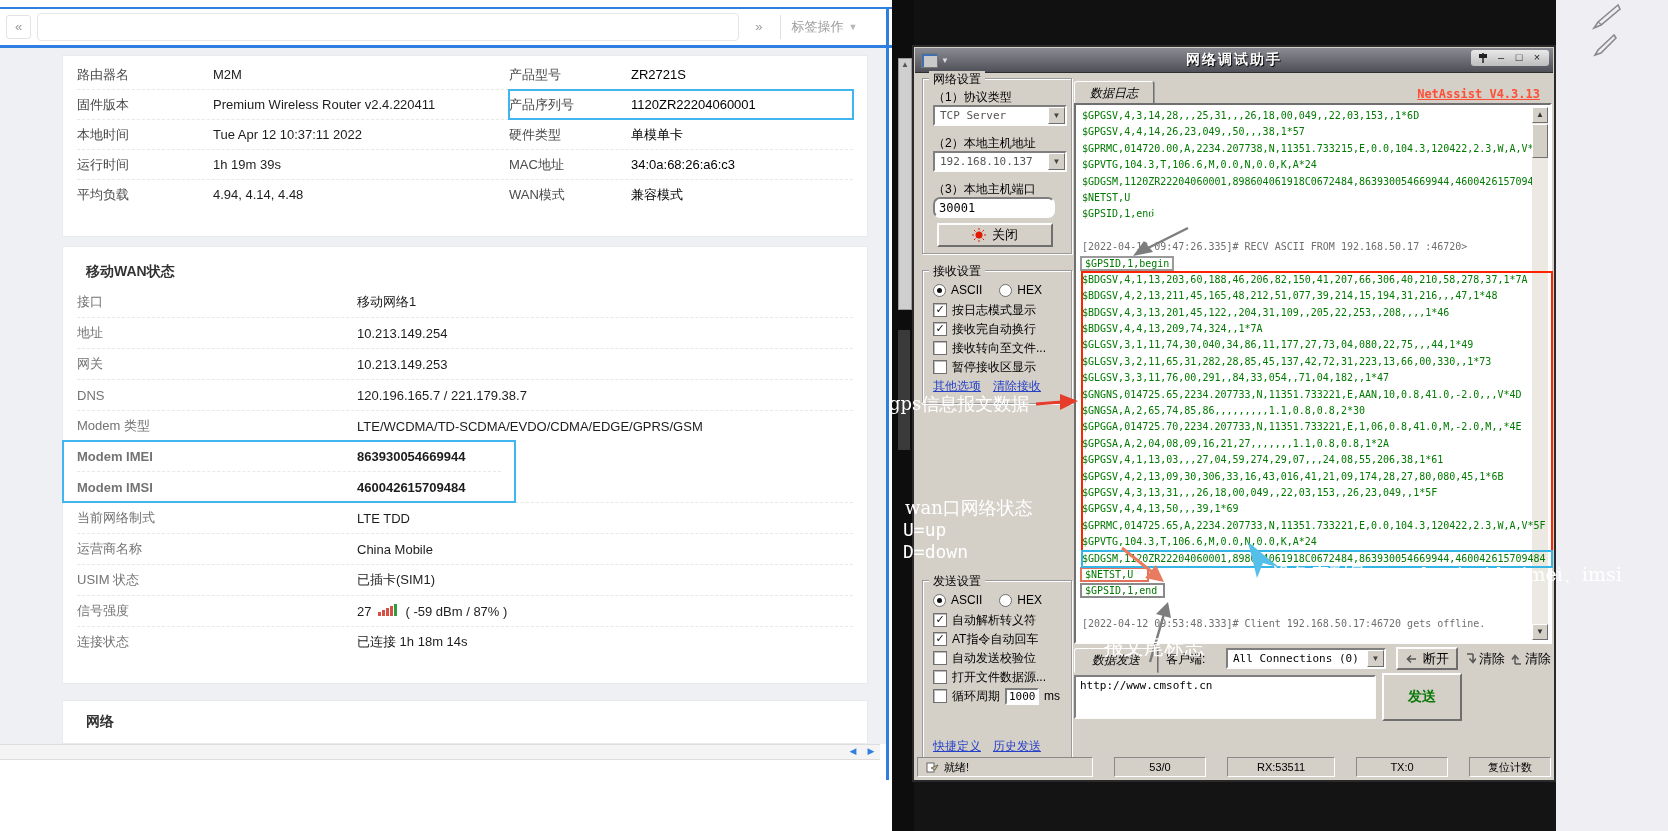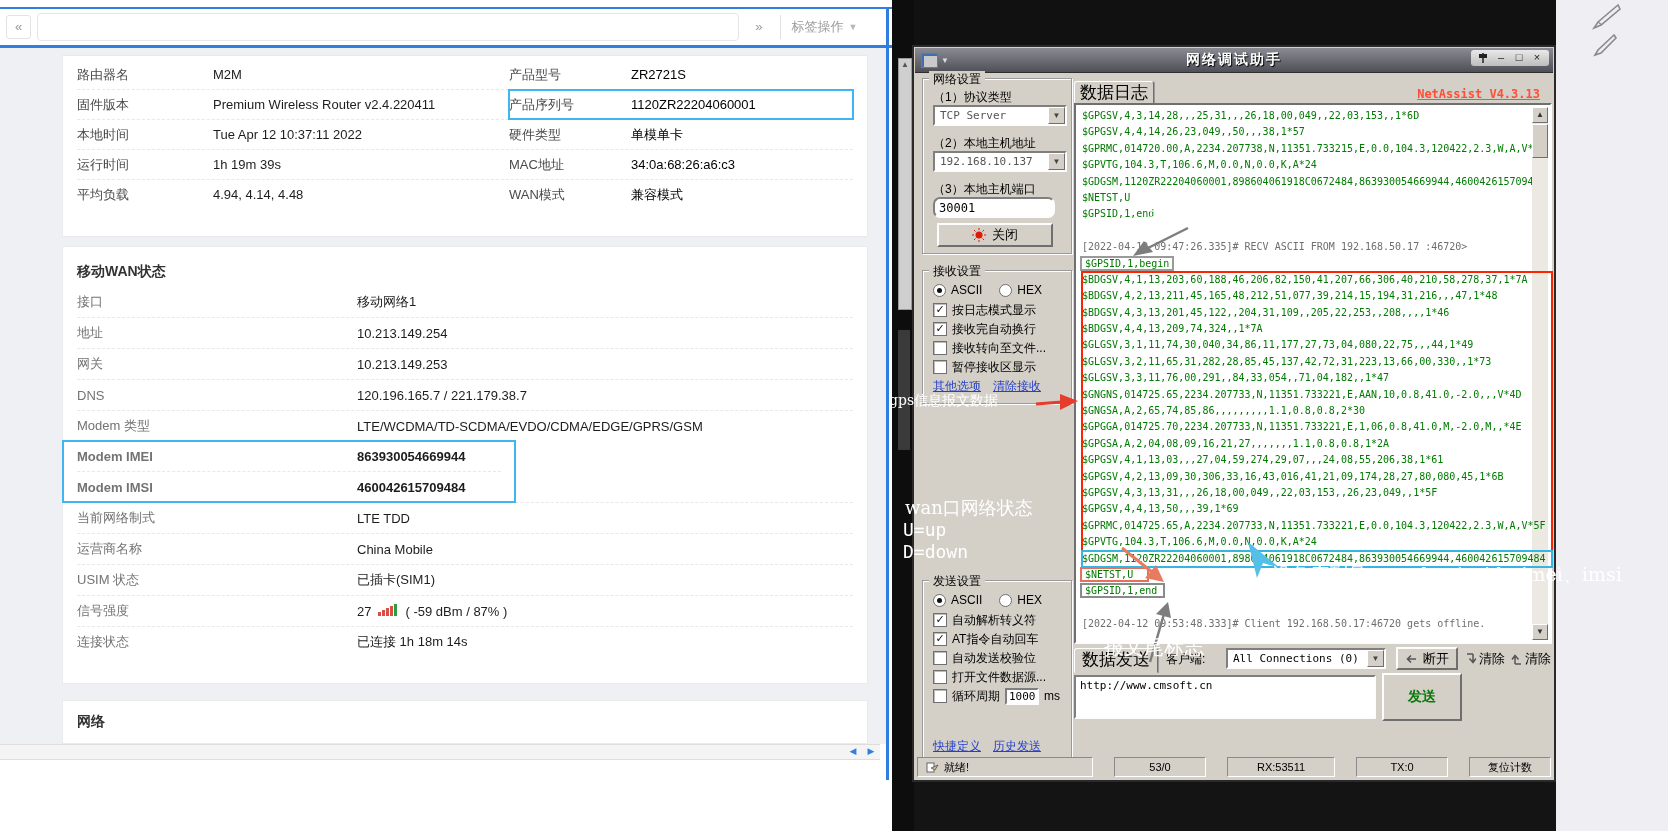--- a/index.html
+++ b/index.html
@@ -17,21 +17,21 @@
   #b-fwd{margin-left:8px;border:none;}
   #b-sep{width:1px;height:24px;background:#e0e0e0;margin:0 10px;}
   #b-tabmenu{color:#9b9b9b;font-size:13px;display:flex;align-items:center;gap:5px;}
   #b-tabmenu .caret{font-size:9px;color:#b5b5b5;}
   #b-page{position:absolute;left:0;top:48px;width:889px;height:696px;background:#eef0f3;overflow:hidden;}
   #b-blueedge{position:absolute;left:886px;top:7px;width:3px;height:773px;background:#2e7fe0;}
   .card{position:absolute;left:62px;width:806px;background:#fff;border:1px solid #e9eaec;box-sizing:border-box;}
   #card1{top:7px;height:182px;padding:4px 0;}
   #card2{top:198px;height:438px;padding:4px 0;}
   #card3{top:652px;height:44px;}
-  .card-h{font-size:14px;color:#333;padding:12px 0 6px 14px;font-weight:bold;font-weight:600;}
+  .card-h{font-size:14px;color:#333;padding:12px 0 6px 23px;font-weight:bold;font-weight:600;}
   .info-row{display:flex;align-items:center;height:29px;margin:0 14px;border-top:1px dashed #e6e8eb;
             font-size:13px;}
   .info-row:first-child{border-top:none;}
   .info-row .lbl{width:136px;color:#4a4a4a;}
   .info-row .val{width:296px;color:#1d1d1d;}
   .info-row .pair{flex:1;display:flex;align-items:center;height:100%;}
   .info-row .pair .lbl{width:122px;}
   .info-row .pair.hl{outline:2px solid #41b4f2;outline-offset:-1px;}
   .s-row{display:flex;align-items:center;height:30px;margin:0 14px;border-top:1px dashed #e6e8eb;font-size:13px;}
   .s-row .lbl{width:280px;color:#737373;}
@@ -83,21 +83,21 @@
   .btn3d{background:#d4d0c8;border:2px solid;border-color:#fdfdfd #6f6f6f #6f6f6f #fdfdfd;
          display:flex;align-items:center;justify-content:center;gap:6px;box-sizing:border-box;font-size:13px;}
   .ck-row{position:absolute;left:10px;display:flex;align-items:center;gap:5px;font-size:12px;height:14px;}
   .ckbox{width:12px;height:12px;background:#fff;border:1px solid #6f6f6f;box-shadow:inset 1px 1px 0 #bbb;
          font-size:11px;line-height:11px;text-align:center;font-weight:bold;color:#111;}
   .radio{width:11px;height:11px;border-radius:50%;background:#fff;border:1px solid #6f6f6f;position:relative;}
   .radio.on::after{content:"";position:absolute;left:3px;top:3px;width:5px;height:5px;border-radius:50%;background:#111;}
   .blink{color:#2742c8;text-decoration:underline;font-size:12px;}
   
   .tab{position:absolute;height:23px;background:#d4d0c8;border:1px solid;border-color:#fff #6f6f6f transparent #fff;
-       border-radius:3px 3px 0 0;text-align:center;line-height:22px;font-size:17px;box-shadow:1px 0 0 #9a9a9a;}
+       border-radius:3px 3px 0 0;text-align:center;line-height:22px;font-size:12px;box-shadow:1px 0 0 #9a9a9a;font-style:italic;}
   #na-version{position:absolute;right:14px;top:40px;color:#ff4e36;font-weight:bold;text-decoration:underline;
               font-family:"DejaVu Sans Mono",monospace;font-size:12px;}
   #logbox{position:absolute;left:160px;top:56px;width:478px;height:541px;background:#fff;
           border:2px solid;border-color:#6f6f6f #fdfdfd #fdfdfd #6f6f6f;box-sizing:border-box;}
   #loglines{position:absolute;left:6px;top:3px;right:20px;bottom:2px;overflow:visible;
             font-family:"DejaVu Sans Mono",monospace;font-size:10px;white-space:pre;}
   .ll{height:16.4px;line-height:16.4px;color:#007a00;position:relative;}
   .ll.ts{color:#6e6e6e;}
   .ll .boxed-b{outline:2px solid #9a9a9a;outline-offset:0px;padding:0 3px;}
   .ll .boxed-n{outline:2px solid #e4715c;outline-offset:0px;padding:0 14px 0 3px;}
@@ -444,21 +444,21 @@
         <span>就绪!</span>
       </div>
       <div class="st-seg" id="st-cnt">53/0</div>
       <div class="st-seg" id="st-rx">RX:53511</div>
       <div class="st-seg" id="st-tx">TX:0</div>
       <div class="st-seg" id="st-reset">复位计数</div>
     </div>
   </section>
 
   <div class="ann" style="left:1150px;top:202px;font-size:22px;">报文头标志</div>
-  <div class="ann" style="left:889px;top:392px;font-size:14px;">gps信息报文数据</div>
+  <div class="ann" style="left:889px;top:392px;font-size:18px;">gps信息报文数据</div>
   <div class="ann" style="left:905px;top:496px;font-size:18px;">wan口网络状态</div>
   <div class="ann" style="left:903px;top:519px;font-size:18px;font-family:'DejaVu Sans Mono',monospace;">U=up</div>
   <div class="ann" style="left:903px;top:541px;font-size:18px;font-family:'DejaVu Sans Mono',monospace;">D=down</div>
   <div class="ann" style="left:1272px;top:562px;font-size:19px;">设备序列号、modemiccid、imei、imsi</div>
   <div class="ann" style="left:1104px;top:634px;font-size:20px;">报文尾标志</div>
 
   <svg id="ann-svg" width="1668" height="831">
     <g>
       <line x1="1188" y1="228" x2="1146" y2="249" stroke="#7d7d7d" stroke-width="2.5"></line>
       <polygon points="1133,256 1153,252 1144,241" fill="#7d7d7d"></polygon>

